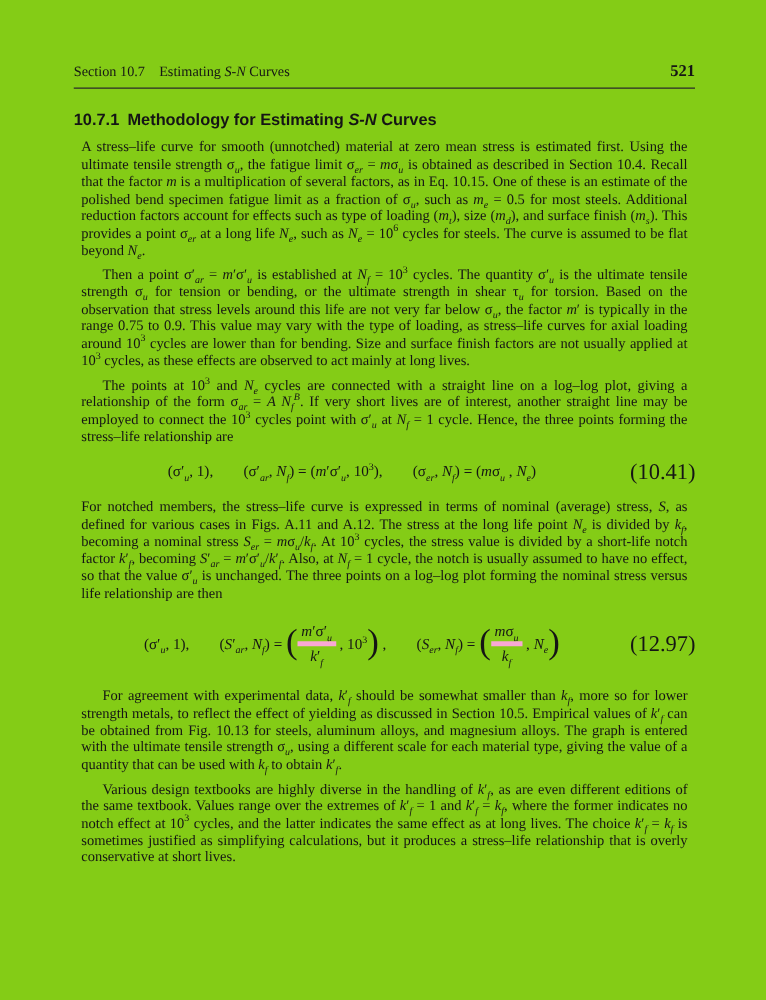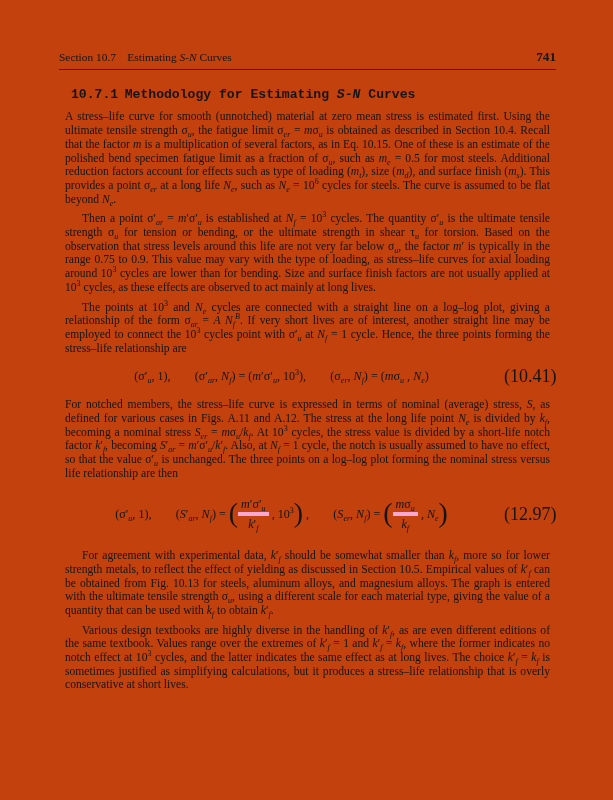--- a/index.html
+++ b/index.html
@@ -1,47 +1,47 @@
 <!DOCTYPE html>
 <html><head>
 <meta charset="utf-8">
 <style>
   * { box-sizing: border-box; }
   html, body { margin: 0; padding: 0; background: #ffffff; }
   .page {
-    width: 613px; height: 800px; margin: 0 auto; background: #c2410c;
+    width: 613px; height: 800px; margin: 0 auto; background: #84cc16;
     color: #151515; font-family: "Liberation Serif", serif;
     font-size: 11.6px; line-height: 13.7px;
     padding: 50px 57px 16px 59px; text-align: justify; overflow: hidden;
   }
   .running-header { display: flex; justify-content: space-between; align-items: baseline; font-size: 11.4px; text-align: left; }
   .rh-page { font-weight: bold; font-size: 13.2px; }
   .rule { border: none; border-top: 1.3px solid #2a2a2a; margin: 4px 0 0 0; }
-  .heading { font-family: Liberation Mono, monospace; font-size: 13.1px; font-weight: bold; margin: 18px 0 9px 12px; text-align: left; }
+  .heading { font-family: Liberation Sans, sans-serif; font-size: 13.1px; font-weight: bold; margin: 18px 0 9px 0; text-align: left; }
   .para { margin: 6px; }
   .indent { text-indent: 17px; }
   sup { font-size: 8px; vertical-align: super; line-height: 0; }
   sub { font-size: 8px; vertical-align: sub; line-height: 0; }
   .equation { display: flex; align-items: center; margin: 14px 0; }
   .equation.tall { margin: 17px 0; }
   .eq-body { flex: 1; text-align: center; font-size: 12.1px; line-height: normal; }
   .eq-num { width: 52px; text-align: right; font-size: 18px; }
   .frac { display: inline-block; vertical-align: middle; line-height: 1.18; position: relative; top: -1px; }
   .frac .num { display: block; padding: 0 3px 1px 3px; }
   .frac .den { display: block; border-top: 4px solid #f9a8d4; padding: 1px 3px 0 3px; }
   .bigp { font-size: 230%; font-weight: 400; vertical-align: middle; line-height: 0; position: relative; top: -2px; }
 </style>
 </head>
 <body>
 
 <div class="page">
 
   <div class="running-header">
     <span class="rh-left">Section 10.7 Estimating <i>S-N</i> Curves</span>
-    <span class="rh-page">741</span>
+    <span class="rh-page">521</span>
   </div>
 
   <hr class="rule">
 
   <h2 class="heading">10.7.1 Methodology for Estimating <i>S-N</i> Curves</h2>
 
   <p class="para">A stress–life curve for smooth (unnotched) material at zero mean stress is estimated first. Using the ultimate tensile strength σ<sub><i>u</i></sub>, the fatigue limit σ<sub><i>er</i></sub> = <i>m</i>σ<sub><i>u</i></sub> is obtained as described in Section 10.4. Recall that the factor <i>m</i> is a multiplication of several factors, as in Eq. 10.15. One of these is an estimate of the polished bend specimen fatigue limit as a fraction of σ<sub><i>u</i></sub>, such as <i>m<sub>e</sub></i> = 0.5 for most steels. Additional reduction factors account for effects such as type of loading (<i>m<sub>t</sub></i>), size (<i>m<sub>d</sub></i>), and surface finish (<i>m<sub>s</sub></i>). This provides a point σ<sub><i>er</i></sub> at a long life <i>N<sub>e</sub></i>, such as <i>N<sub>e</sub></i> = 10<sup>6</sup> cycles for steels. The curve is assumed to be flat beyond <i>N<sub>e</sub></i>.</p>
   <p class="para indent">Then a point σ′<sub><i>ar</i></sub> = <i>m</i>′σ′<sub><i>u</i></sub> is established at <i>N<sub>f</sub></i> = 10<sup>3</sup> cycles. The quantity σ′<sub><i>u</i></sub> is the ultimate tensile strength σ<sub><i>u</i></sub> for tension or bending, or the ultimate strength in shear τ<sub><i>u</i></sub> for torsion. Based on the observation that stress levels around this life are not very far below σ<sub><i>u</i></sub>, the factor <i>m</i>′ is typically in the range 0.75 to 0.9. This value may vary with the type of loading, as stress–life curves for axial loading around 10<sup>3</sup> cycles are lower than for bending. Size and surface finish factors are not usually applied at 10<sup>3</sup> cycles, as these effects are observed to act mainly at long lives.</p>
   <p class="para indent">The points at 10<sup>3</sup> and <i>N<sub>e</sub></i> cycles are connected with a straight line on a log–log plot, giving a relationship of the form σ<sub><i>ar</i></sub> = <i>A N<sub>f</sub><sup>B</sup></i>. If very short lives are of interest, another straight line may be employed to connect the 10<sup>3</sup> cycles point with σ′<sub><i>u</i></sub> at <i>N<sub>f</sub></i> = 1 cycle. Hence, the three points forming the stress–life relationship are</p>
 

